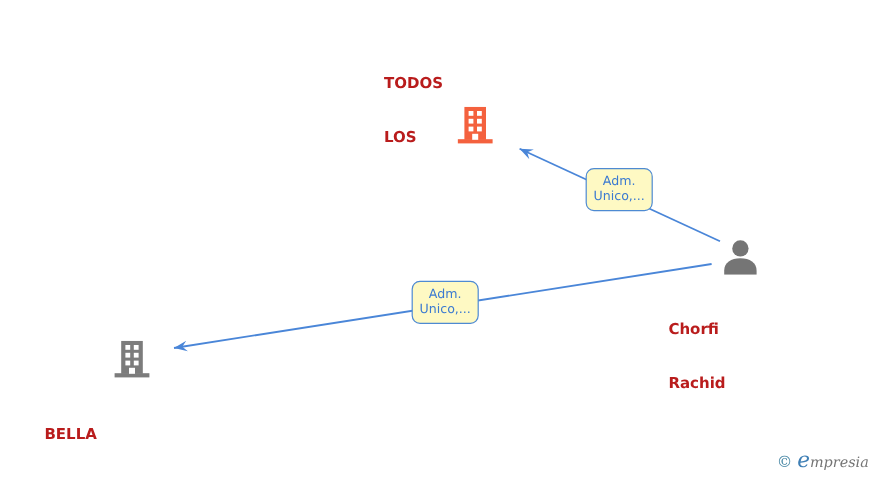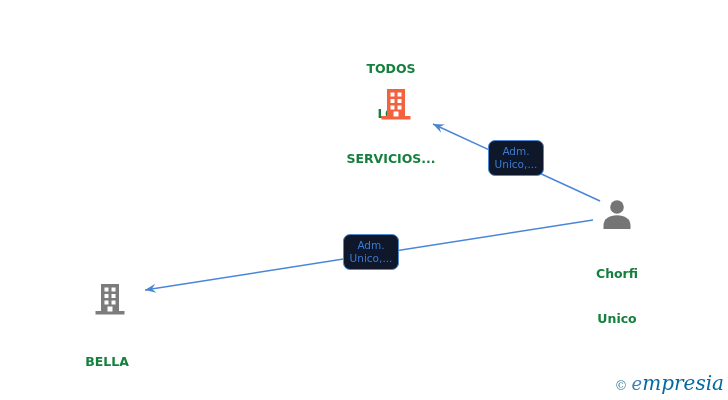--- a/index.html
+++ b/index.html
@@ -3,59 +3,58 @@
 <meta charset="utf-8">
 <style>
   html,body{margin:0;padding:0;background:#fff;}
   .canvas{
     position:relative;width:728px;height:400px;background:#ffffff;
     font-family:"DejaVu Sans","Liberation Sans",sans-serif;overflow:hidden;
   }
   .abs{position:absolute;font-weight:bold;}
   .edges-layer{position:absolute;left:0;top:0;width:728px;height:400px;}
   .node-name{
-    color:#15803d;font-size:12.5px;line-height:15px;text-align:center;white-space:pre;
+    color:#b91c1c;font-size:12.5px;line-height:15px;white-space:pre;
   }
   .node-name.bold{font-weight:bold;}
   .edge-label{
     position:absolute;width:56px;height:36px;box-sizing:border-box;
-    border:1.5px solid #4e8ad2;border-radius:7px;background:#0f172a;
+    border:1.5px solid #4e8ad2;border-radius:7px;background:#fef9c3;
     color:#3b7ad1;font-size:10.5px;line-height:13px;
     display:flex;align-items:center;justify-content:center;text-align:center;
     padding:2px 3px;cursor:pointer;
   }
   .icon-box{cursor:pointer;}
   .logo{
     position:absolute;right:4px;bottom:5px;
     font-family:"DejaVu Serif","Liberation Serif",serif;font-style:italic;
     white-space:nowrap;line-height:18px;
   }
   .logo .copy{color:#4787a5;font-size:13px;font-style:normal;margin-right:4px;}
   .logo .brand-e{color:#3f7fb5;font-size:18px;}
-  .logo .brand-rest{color:#0369a1;font-size:20px;}
+  .logo .brand-rest{color:#737373;font-size:12px;}
 </style>
 </head>
 <body>
 
 <div class="canvas">
 
   <svg class="edges-layer" viewBox="0 0 728 400">
     <defs>
       <marker id="arrowhead" markerUnits="userSpaceOnUse" markerWidth="12" markerHeight="10" viewBox="0 0 12 10" refX="11" refY="5" orient="auto">
         <path d="M11,5 L0,0.5 L4,5 L0,9.5 Z" fill="#4a86d8"></path>
       </marker>
     </defs>
     <line x1="600" y1="201" x2="433" y2="124" stroke-width="1.5" marker-end="url(#arrowhead)" stroke="#4a86d8"></line>
     <line x1="593" y1="220" x2="145" y2="290" stroke-width="1.5" marker-end="url(#arrowhead)" stroke="#4a86d8"></line>
   </svg>
 
   <div class="abs node-name bold" style="left:320px;top:31px;width:142px;">
     <div>TODOS</div>
     <div>LOS</div>
-    <div>SERVICIOS...</div>
   </div>
   <div class="abs icon-box" style="left:381px;top:89px;">
     <svg width="30" height="31" viewBox="0 0 30 31">
       <g fill="#f4613e">
         <rect x="0.5" y="27" width="29" height="3.5"></rect>
         <rect x="6" y="0" width="18" height="27.5"></rect>
       </g>
       <g fill="#ffffff">
         <rect x="9.5" y="3.5" width="4" height="4"></rect>
         <rect x="16.5" y="3.5" width="4" height="4"></rect>
@@ -71,21 +70,21 @@
   <div class="abs icon-box" style="left:602px;top:200px;">
     <svg width="30" height="29" viewBox="0 0 30 29">
       <g fill="#757575">
         <circle cx="15" cy="7" r="6.8"></circle>
         <path d="M1.5,29 L1.5,25.5 C1.5,18.8 7.2,15.2 15,15.2 C22.8,15.2 28.5,18.8 28.5,25.5 L28.5,29 Z"></path>
       </g>
     </svg>
   </div>
   <div class="abs node-name" style="left:557px;top:236px;width:120px;">
     <div>Chorfi</div>
-    <div>Unico</div>
+    <div>Rachid</div>
   </div>
 
   <div class="abs icon-box" style="left:95px;top:284px;">
     <svg width="30" height="31" viewBox="0 0 30 31">
       <g fill="#7c7c7c">
         <rect x="0.5" y="27" width="29" height="3.5"></rect>
         <rect x="6" y="0" width="18" height="27.5"></rect>
       </g>
       <g fill="#ffffff">
         <rect x="9.5" y="3.5" width="4" height="4"></rect>

